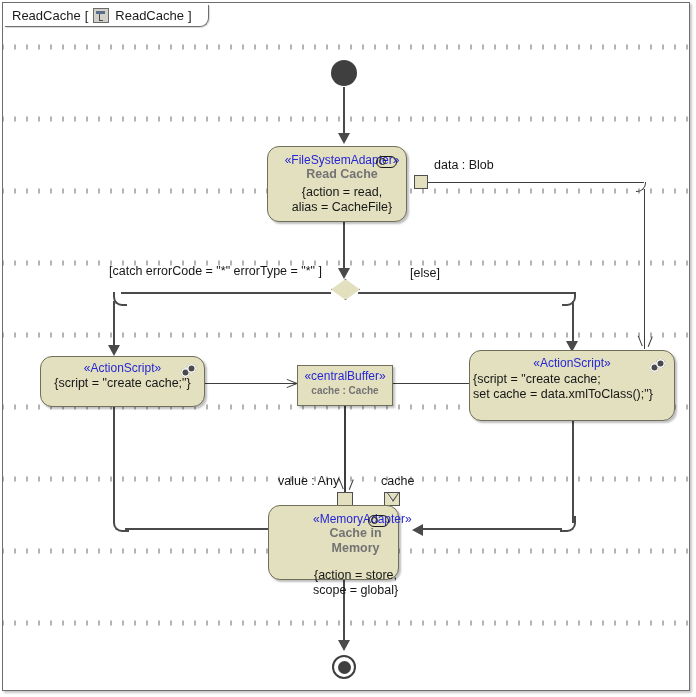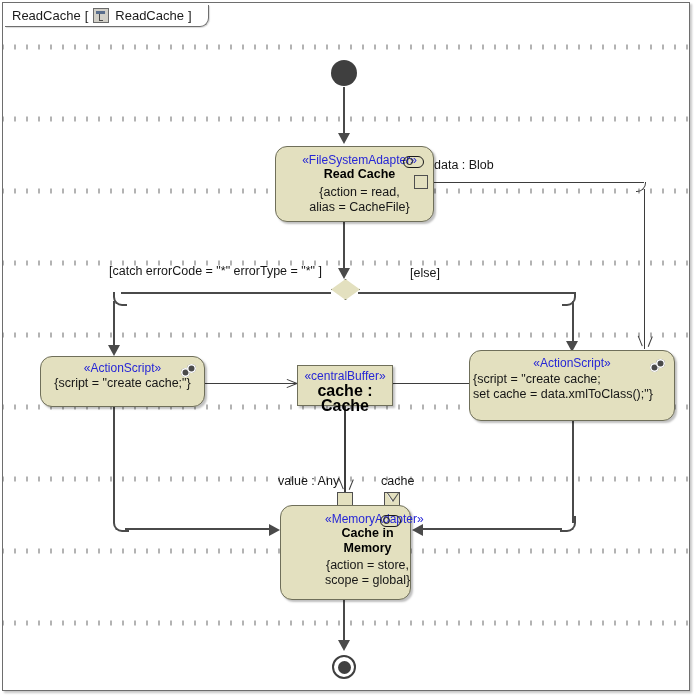--- a/index.html
+++ b/index.html
@@ -56,21 +56,21 @@
     background:#e3e0bf;border:1px solid #6f6f5a;border-radius:12px;
     box-shadow:2px 2px 2px rgba(0,0,0,.25);
     text-align:center;
   }
   .objnode{
     background:#e3e0bf;border:1px solid #6f6f5a;border-radius:0;
     box-shadow:2px 2px 2px rgba(0,0,0,.25);
     text-align:center;
   }
   .stereo{color:#2626d6;font-size:12px;line-height:14px;}
-  .nname{color:#000000;font-weight:bold;font-size:12.5px;line-height:15px;}
+  .nname{color:#737373;font-weight:bold;font-size:12.5px;line-height:15px;}
   .nbody{color:#161616;font-size:12.5px;line-height:15px;white-space:pre;}
 
   
   .ico-socket{
     position:absolute;width:19px;height:10px;border:1.4px solid #1b1b1b;border-radius:6px;
   }
   .ico-socket:after{
     content:"";position:absolute;left:2px;top:1.4px;width:5px;height:5px;
     border:1.4px solid #1b1b1b;border-radius:50%;
   }
@@ -198,21 +198,21 @@
     <div class="edge thick-v" style="left:568.6px;top:418px;height:102px;"></div>
     <div class="corner br" style="left:557px;top:513px;width:14px;height:14px;"></div>
     <div class="edge thick-h" style="left:414px;top:524.6px;width:145px;"></div>
     <div class="arrow-left" style="left:409px;top:520.5px;"></div>
 
     <div class="edge thick-v" style="left:340px;top:577px;height:66px;"></div>
     <div class="arrow-down" style="left:334.8px;top:637px;"></div>
 
     <div class="init" style="left:328px;top:57px;"></div>
 
-    <div class="node action" style="left:272px;top:143px;width:159px;height:76px;padding-left:10px;">
+    <div class="node action" style="left:264px;top:143px;width:140px;height:76px;padding-left:10px;">
       <div class="stereo" style="margin-top:6px;">«FileSystemAdapter»</div>
       <div class="nname">Read Cache</div>
       <div class="nbody" style="margin-top:3px;">{action = read,</div>
       <div class="nbody">alias = CacheFile}</div>
       <div class="ico-socket" style="right:9px;top:9px;"></div>
     </div>
 
     <div class="pin" style="left:411px;top:172px;width:14px;height:14px;"></div>
     <div class="lbl" style="left:431px;top:155px;">data : Blob</div>
 
@@ -224,21 +224,21 @@
       <div class="stereo" style="margin-top:4px;">«ActionScript»</div>
       <div class="nbody" style="margin-top:1px;">{script = "create cache;"}</div>
       <div class="ico-gears" style="right:7px;top:7px;">
         <span class="g1"></span>
           <span class="g2"></span>
       </div>
     </div>
 
     <div class="node objnode" style="left:294px;top:362px;width:96px;height:41px;">
       <div class="stereo" style="margin-top:3px;">«centralBuffer»</div>
-      <div class="nname" style="font-size:16px;">cache : Cache</div>
+      <div class="nname" style="font-size:10px;">cache : Cache</div>
     </div>
 
     <div class="node action" style="left:466px;top:347px;width:206px;height:71px;">
       <div class="stereo" style="margin-top:5px;">«ActionScript»</div>
       <div class="nbody" style="margin-top:2px;text-align:left;padding-left:3px;">{script = "create cache;</div>
       <div class="nbody" style="text-align:left;padding-left:3px;">set cache = data.xmlToClass();"}</div>
       <div class="ico-gears" style="right:8px;top:8px;">
         <span class="g1"></span>
           <span class="g2"></span>
       </div>
@@ -246,24 +246,24 @@
 
     <div class="pin" style="left:334px;top:489px;width:16px;height:14px;"></div>
     <div class="pin" style="left:381px;top:489px;width:16px;height:14px;">
       <div class="pin-arrow" style="left:2px;top:1px;border-top-color:#ffffff;"></div>
       <div class="pin-arrow" style="left:2px;top:0px;border-left-width:6px;border-right-width:6px;border-top-width:9px;border-top-color:#4f4f4f;"></div>
       <div class="pin-arrow" style="left:3px;top:0px;border-left-width:5px;border-right-width:5px;border-top-width:7px;border-top-color:#e3e0bf;"></div>
     </div>
     <div class="lbl" style="left:275px;top:471px;">value : Any</div>
     <div class="lbl" style="left:378px;top:471px;">cache</div>
 
-    <div class="node action" style="left:277px;top:502px;width:131px;height:95px;padding-left:44px;">
+    <div class="node action" style="left:265px;top:502px;width:131px;height:75px;padding-left:44px;">
       <div class="stereo" style="margin-top:6px;">«MemoryAdapter»</div>
       <div class="nname">Cache in Memory</div>
-      <div class="nbody" style="margin-top:2px;">{action = store,</div>
+      <div class="nbody" style="margin-top:12px;">{action = store,</div>
       <div class="nbody">scope = global}</div>
       <div class="ico-socket" style="right:9px;top:9px;"></div>
     </div>
 
     <div class="final-outer" style="left:329px;top:652px;"></div>
     <div class="final-inner" style="left:334.5px;top:657.5px;"></div>
 
     <div class="frame-tab">
       <span class="nm">ReadCache</span>
       <span class="nm">[</span>

